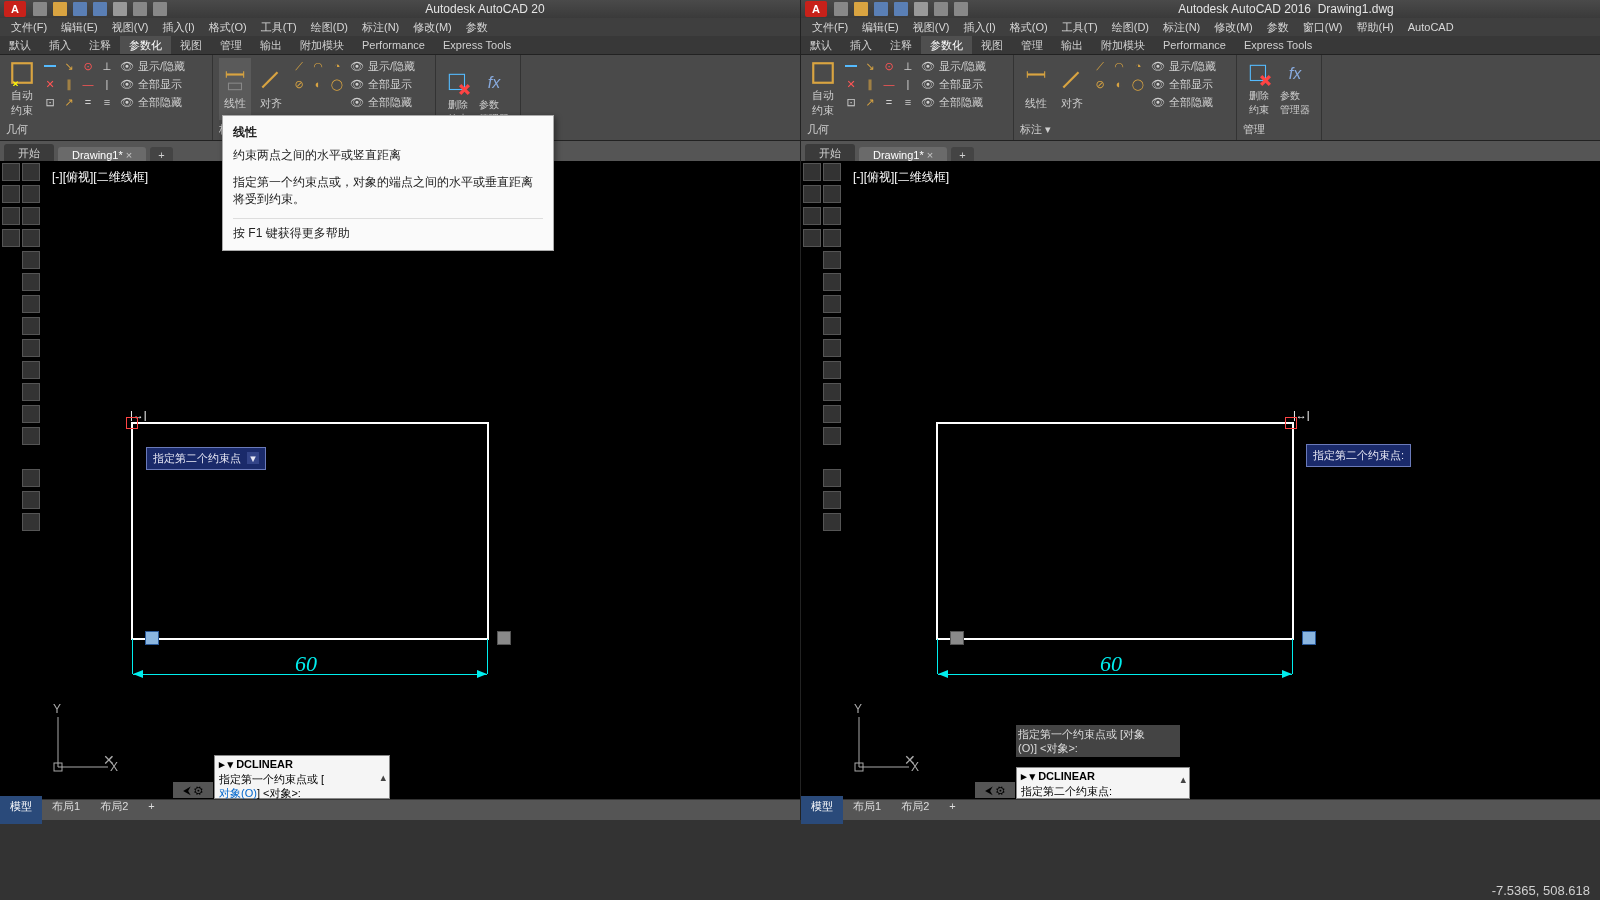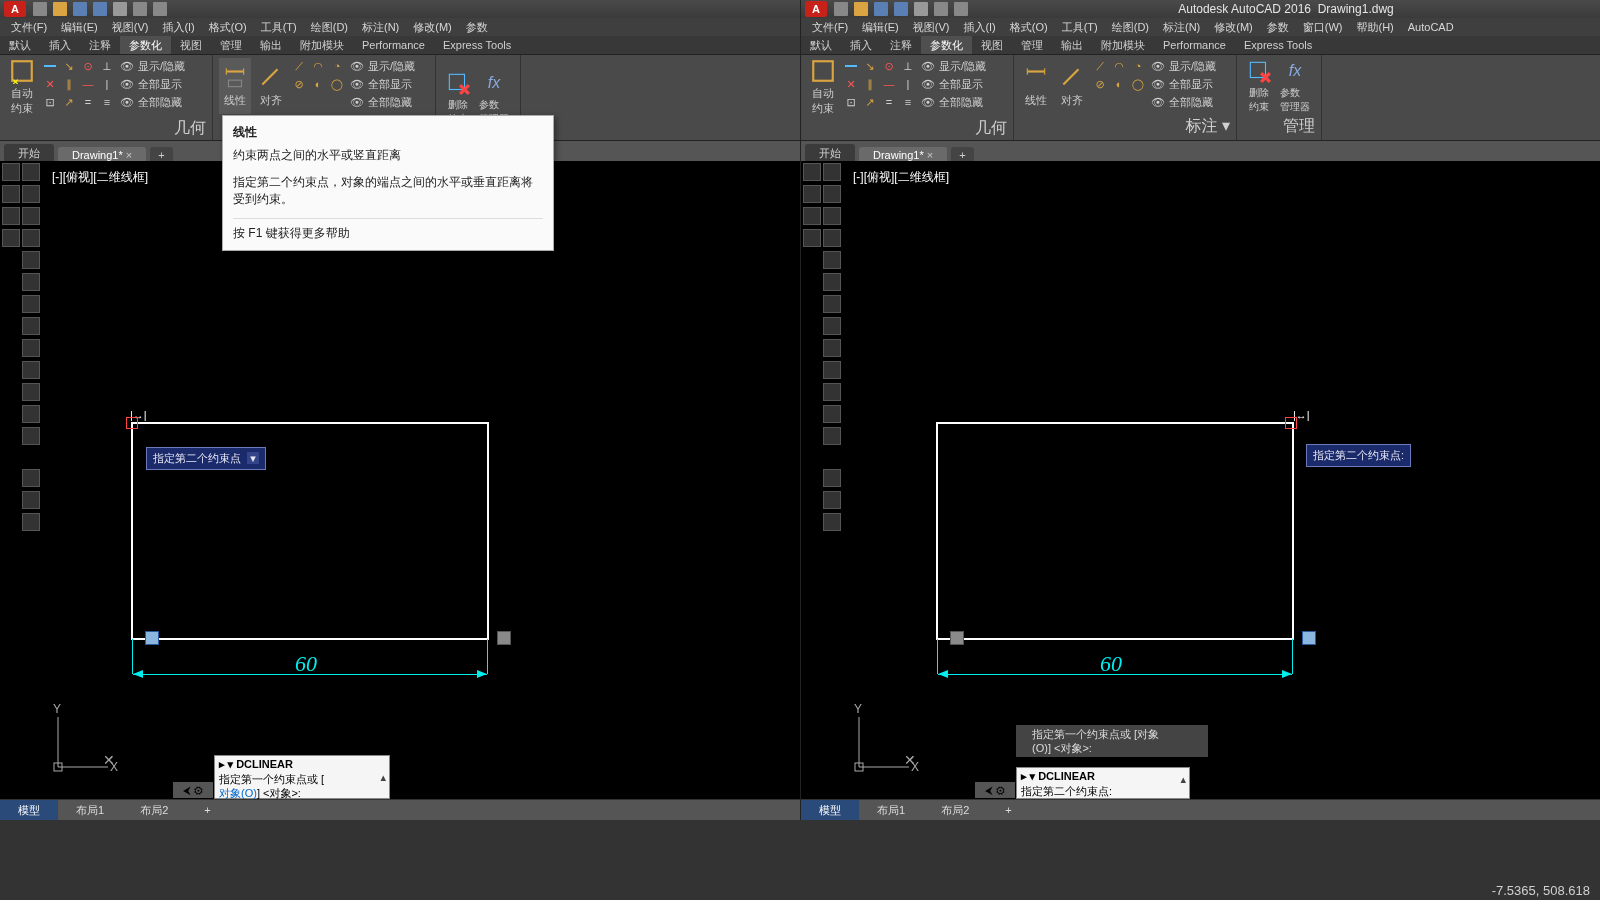--- a/index.html
+++ b/index.html
@@ -14,72 +14,73 @@
 .title-center{flex:1;text-align:center;font-size:12px;color:#e5e5e5}
 .title-doc{color:#e5e5e5}
 .menu{height:18px;background:#3f3f3f;display:flex;align-items:center;padding:0 4px}
 .menu span{padding:0 7px;color:#d8d8d8;font-size:11px;cursor:default}
 .ribtabs{height:18px;background:#383838;display:flex;align-items:center;border-bottom:1px solid #222}
 .ribtabs span{padding:0 9px;color:#d0d0d0;font-size:11px;height:18px;line-height:18px}
 .ribtabs span.act{background:#4f4f4f;color:#fff}
 .ribbon{height:85px;background:#4a4a4a;border-bottom:1px solid #222;display:flex}
 .rpanel{border-right:1px solid #333;padding:3px 6px;display:flex;flex-direction:column}
 .rpanel .body{flex:1;display:flex;gap:4px}
-.rpanel .lbl{text-align:right;font-size:16px;color:#d0d0d0;padding-top:2px}
+.rpanel .lbl{text-align:left;font-size:11px;color:#d0d0d0;padding-top:2px}
 .bigbtn{display:flex;flex-direction:column;align-items:center;justify-content:center;width:32px;font-size:11px;gap:2px}
 .bigbtn .ic{width:26px;height:26px;display:flex;align-items:center;justify-content:center}
 .mini{display:flex;flex-direction:column;gap:2px}
 .minirow{display:flex;gap:3px;align-items:center;font-size:11px;color:#d0d0d0}
 .ic16{width:16px;height:16px;display:inline-flex;align-items:center;justify-content:center}
 .ic16 svg,.bigbtn svg{width:100%;height:100%}
 .orange{color:#d9a441}
 .drawtabs{height:22px;background:#555;display:flex;align-items:flex-end;border-bottom:1px solid #000}
 .dtab{padding:2px 14px;background:#3b3b3b;color:#d0d0d0;font-size:11px;border-radius:3px 3px 0 0;margin-left:4px}
 .dtab.act{background:#6a6a6a;color:#fff}
 .dtab.plus{background:#444;padding:2px 8px}
 .canvas{position:absolute;left:0;right:0;top:161px;bottom:21px;background:#000}
 .vplabel{position:absolute;left:52px;top:8px;color:#fff;font-size:12px}
 .sidebar{position:absolute;left:2px;top:2px;width:18px;display:flex;flex-direction:column;gap:4px}
 .sidebar div,.sb2 div{width:16px;height:16px;background:#333;border:1px solid #555}
 .sb2{position:absolute;left:22px;top:2px;width:18px;display:flex;flex-direction:column;gap:4px}
 .ucs{position:absolute;left:48px;bottom:22px;width:80px;height:80px}
 .cmdwin{position:absolute;bottom:0;height:42px;background:#f5f5f5;border:1px solid #888;color:#000;font-size:11px;line-height:14px}
 .cmdtag{position:absolute;left:-42px;bottom:0;width:40px;height:16px;background:#555;display:flex;align-items:center;justify-content:center}
 .layouts{height:20px;background:#555;display:flex;align-items:center;font-size:11px}
-.layouts span{padding:0 18px;color:#ddd;height:20px;line-height:20px}
+.layouts span{padding:0 10px;color:#ddd;height:28px;line-height:20px}
 .layouts span.act{background:#2a4a7a;color:#fff}
 .rect{position:absolute;border:2px solid #fff}
 .dim{position:absolute;color:#0ee;font-style:italic;font-family:Georgia,serif}
 .dimline{position:absolute;height:1px;background:#0ee}
 .dimarr{position:absolute;width:0;height:0;border-top:4px solid transparent;border-bottom:4px solid transparent}
 .dynprompt{position:absolute;background:#1a2a6a;border:1px solid #6a7aba;color:#e8e8f5;font-size:11px;padding:3px 6px}
 .tooltip{position:absolute;background:#fafafa;border:1px solid #aaa;color:#222;padding:8px 10px;font-size:12px;width:310px;box-shadow:2px 2px 6px rgba(0,0,0,.4)}
 .tooltip b{display:block;margin-bottom:6px}
 .tooltip .f1{margin-top:10px;padding-top:6px;border-top:1px solid #ddd}
 .grip{position:absolute;width:12px;height:12px;background:#8bb6e0;border:1px solid #2a5a9a}
 .grip.gray{background:#8a8a8a;border-color:#555}
 .cursor{position:absolute;font-size:11px;color:#fff}
 .statusbar{position:absolute;bottom:0;right:0;height:20px;background:#333;color:#d0d0d0;font-size:13px;display:flex;align-items:center;padding:0 10px}
-.histbox{position:absolute;background:rgba(80,80,80,.85);color:#ddd;font-size:11px;padding:2px 16px;line-height:14px}
+.histbox{position:absolute;background:rgba(80,80,80,.85);color:#ddd;font-size:11px;padding:2px 2px;line-height:14px}
 </style>
 </head>
 <body>
 
 <div class="wrap">
 
 <div class="pane">
  <div class="title">
   <div class="logo">A</div>
   <div class="tb-ico"></div>
   <div class="tb-ico open"></div>
   <div class="tb-ico save"></div>
   <div class="tb-ico save"></div>
   <div class="tb-ico print"></div>
   <div class="tb-ico"></div>
   <div class="tb-ico"></div>
+  <div class="title-center">Autodesk AutoCAD 20</div>
  </div>
  <div class="menu">
   <span>文件(F)</span>
   <span>编辑(E)</span>
   <span>视图(V)</span>
   <span>插入(I)</span>
   <span>格式(O)</span>
   <span>工具(T)</span>
   <span>绘图(D)</span>
   <span>标注(N)</span>
@@ -291,21 +292,21 @@
    <div style="padding:1px 4px"><b>▸ ▾ <span>DCLINEAR</span></b></div>
    <div style="padding:0 4px"><span>指定第一个约束点或 [</span></div>
    <div style="padding:0 4px"><span style="color:#06c">对象(O)</span>] &lt;对象&gt;:</div>
    <div style="position:absolute;right:3px;top:14px;color:#444">▴</div>
   </div>
  </div>
 
  <div class="tooltip" style="left:222px;top:115px">
   <b>线性</b>
   <div style="margin-bottom:10px">约束两点之间的水平或竖直距离</div>
-  <div>指定第二个约束点，对象的端点之间的水平或垂直距离将受到约束。</div>
+  <div>指定第一个约束点或，对象的端点之间的水平或垂直距离将受到约束。</div>
   <div class="f1">按 F1 键获得更多帮助</div>
  </div>
 
  <div class="layouts" style="position:absolute;bottom:0;left:0;right:0">
   <span class="act">模型</span>
   <span>布局1</span>
   <span>布局2</span>
   <span>+</span>
  </div>
 </div>

